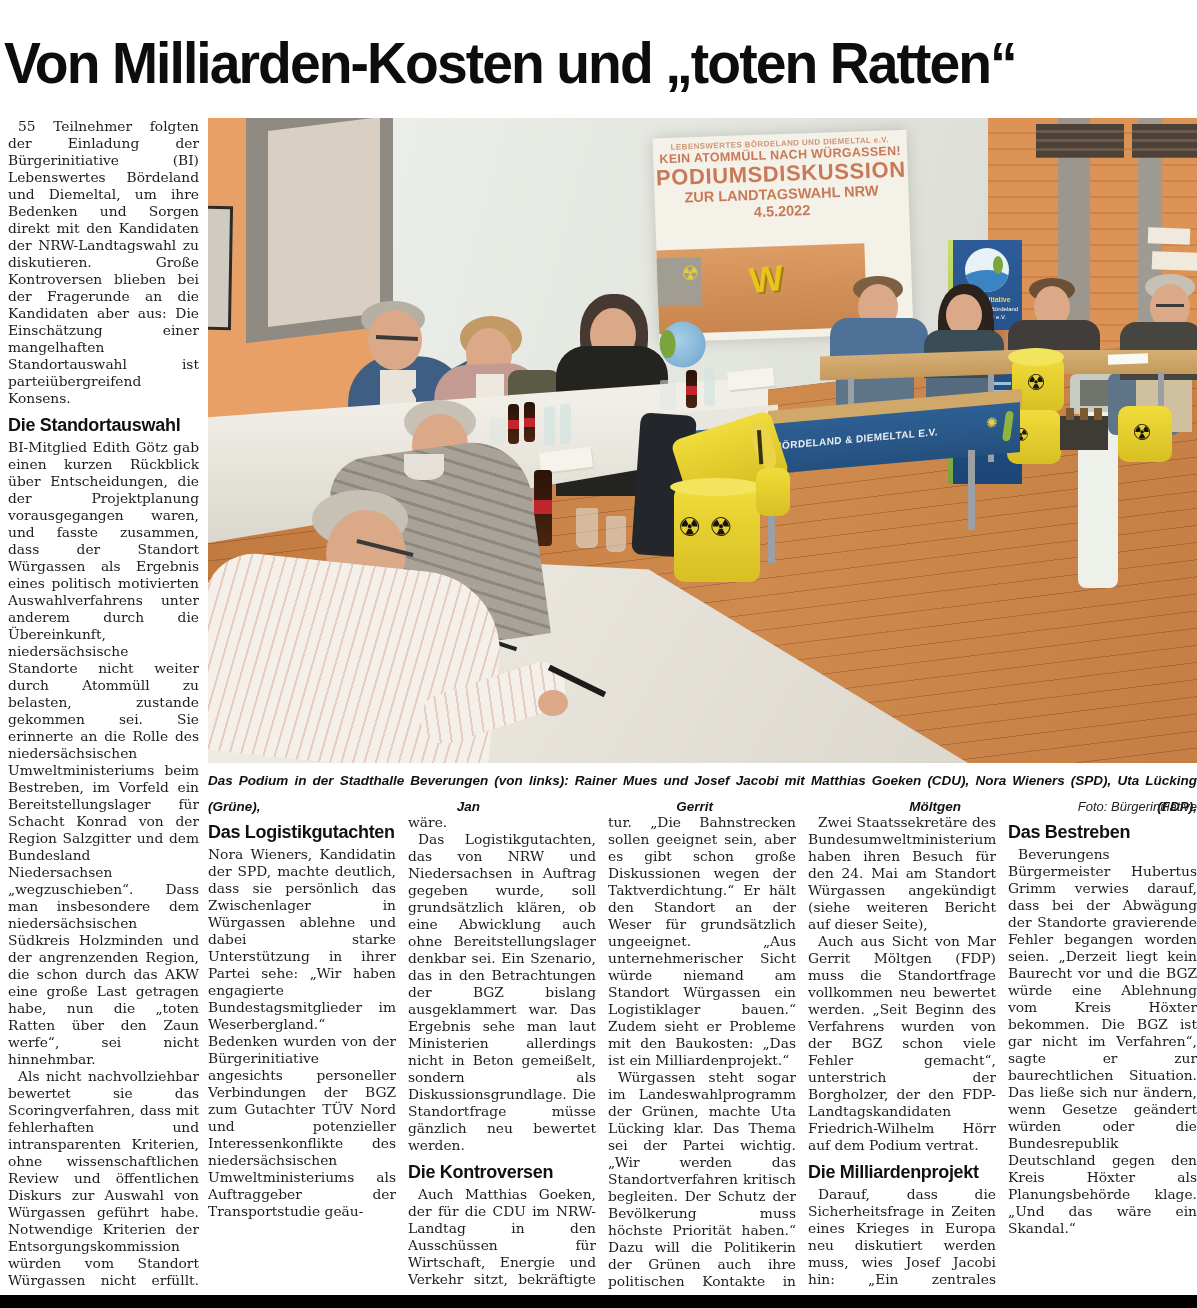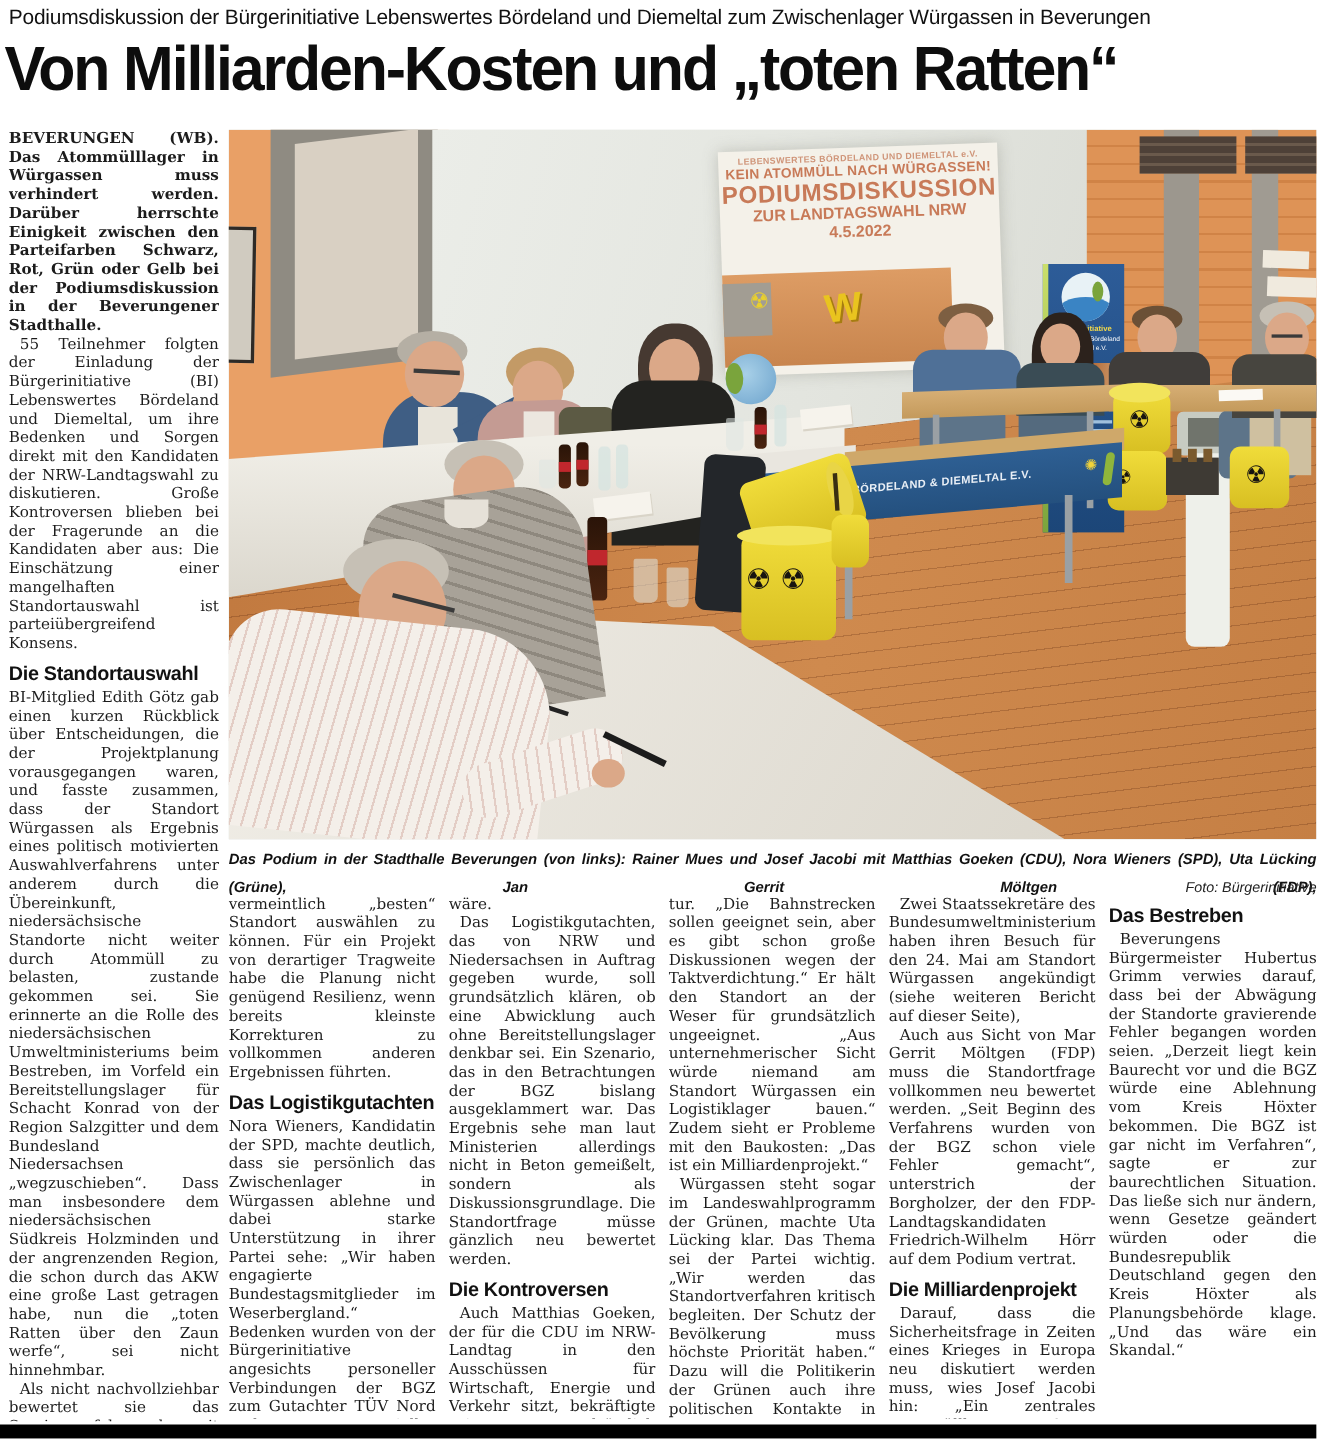--- a/index.html
+++ b/index.html
@@ -127,25 +127,23 @@
   .wat{background:rgba(214,228,224,.78);border-radius:4px;}
   .glass{background:rgba(222,230,226,.55);border-radius:2px 2px 6px 6px;}
   .card{background:#f6f3ec;box-shadow:1px 2px 0 #d9d4c8;}
   .paper{background:#fbf9f4;}
 </style>
 </head>
 <body>
 
 <div class="page">
 
-  <div class="kicker">Podiumsdiskussion der Bürgerinitiative Lebenswertes Bördeland und Diemeltal zum Zwischenlager Würgassen in Beverungen</div>
   <div class="headline">Von Milliarden-Kosten und „toten Ratten“</div>
 
   <div class="bodycol col1">
-    <p class="lead">BEVERUNGEN (WB). Das Atommülllager in Würgassen muss verhindert werden. Darüber herrschte Einigkeit zwischen den Parteifarben Schwarz, Rot, Grün oder Gelb bei der Podiumsdiskussion in der Beverungener Stadthalle.</p>
     <p>55 Teilnehmer folgten der Einladung der Bürgerinitiative (BI) Lebenswertes Bördeland und Diemeltal, um ihre Bedenken und Sorgen direkt mit den Kandidaten der NRW-Landtagswahl zu diskutieren. Große Kontroversen blieben bei der Fragerunde an die Kandidaten aber aus: Die Einschätzung einer mangelhaften Standortauswahl ist parteiübergreifend Konsens.</p>
     <h3>Die Standortauswahl</h3>
     <p class="noind">BI-Mitglied Edith Götz gab einen kurzen Rückblick über Entscheidungen, die der Projektplanung vorausgegangen waren, und fasste zusammen, dass der Standort Würgassen als Ergebnis eines politisch motivierten Auswahlverfahrens unter anderem durch die Übereinkunft, niedersächsische Standorte nicht weiter durch Atommüll zu belasten, zustande gekommen sei. Sie erinnerte an die Rolle des niedersächsischen Umweltministeriums beim Bestreben, im Vorfeld ein Bereitstellungslager für Schacht Konrad von der Region Salzgitter und dem Bundesland Niedersachsen „wegzuschieben“. Dass man insbesondere dem niedersächsischen Südkreis Holzminden und der angrenzenden Region, die schon durch das AKW eine große Last getragen habe, nun die „toten Ratten über den Zaun werfe“, sei nicht hinnehmbar.</p>
     <p>Als nicht nachvollziehbar bewertet sie das Scoringverfahren, dass mit fehlerhaften und intransparenten Kriterien, ohne wissenschaftlichen Review und öffentlichen Diskurs zur Auswahl von Würgassen geführt habe. Notwendige Kriterien der Entsorgungskommission würden vom Standort Würgassen nicht erfüllt. Andere Kriterien wurden dagegen geändert oder nicht nachvollziehbar gewichtet, um Würgassen dennoch als</p>
   </div>
 
   <div class="photo">
     <div class="ph-wall-left"></div>
     <div class="ph-door-frame"></div>
     <div class="ph-door-panel"></div>
@@ -342,21 +340,20 @@
       <div style="left:338px;top:560px;width:62px;height:6px;background:#1c1c1c;transform:rotate(26deg)"></div>
     </div>
   </div>
 
   <div class="caption">
     <span class="cap1">Das Podium in der Stadthalle Beverungen (von links): Rainer Mues und Josef Jacobi mit Matthias Goeken (CDU), Nora Wieners (SPD), Uta Lücking (Grüne), Jan Gerrit Möltgen (FDP),</span>
     <span class="credit">Foto: Bürgerinitiative</span>
   </div>
 
   <div class="bodycol col2">
-    <p class="noind">vermeintlich „besten“ Standort auswählen zu können. Für ein Projekt von derartiger Tragweite habe die Planung nicht genügend Resilienz, wenn bereits kleinste Korrekturen zu vollkommen anderen Ergebnissen führten.</p>
     <h3>Das Logistikgutachten</h3>
     <p class="noind">Nora Wieners, Kandidatin der SPD, machte deutlich, dass sie persönlich das Zwischenlager in Würgassen ablehne und dabei starke Unterstützung in ihrer Partei sehe: „Wir haben engagierte Bundestagsmitglieder im Weserbergland.“ Bedenken wurden von der Bürgerinitiative angesichts personeller Verbindungen der BGZ zum Gutachter TÜV Nord und potenzieller Interessenkonflikte des niedersächsischen Umweltministeriums als Auftraggeber der Transportstudie geäu-</p>
   </div>
   <div class="bodycol col3">
     <p class="noind">wäre.</p>
     <p>Das Logistikgutachten, das von NRW und Niedersachsen in Auftrag gegeben wurde, soll grundsätzlich klären, ob eine Abwicklung auch ohne Bereitstellungslager denkbar sei. Ein Szenario, das in den Betrachtungen der BGZ bislang ausgeklammert war. Das Ergebnis sehe man laut Ministerien allerdings nicht in Beton gemeißelt, sondern als Diskussionsgrundlage. Die Standortfrage müsse gänzlich neu bewertet werden.</p>
     <h3>Die Kontroversen</h3>
     <p>Auch Matthias Goeken, der für die CDU im NRW-Landtag in den Ausschüssen für Wirtschaft, Energie und Verkehr sitzt, bekräftigte seine grundsätzlich ablehnende Haltung dem Bereitstellungslager gegenüber. Er sehe erhebliche Probleme bei der Verkehrsinfrastruk-</p>
   </div>
   <div class="bodycol col4">

